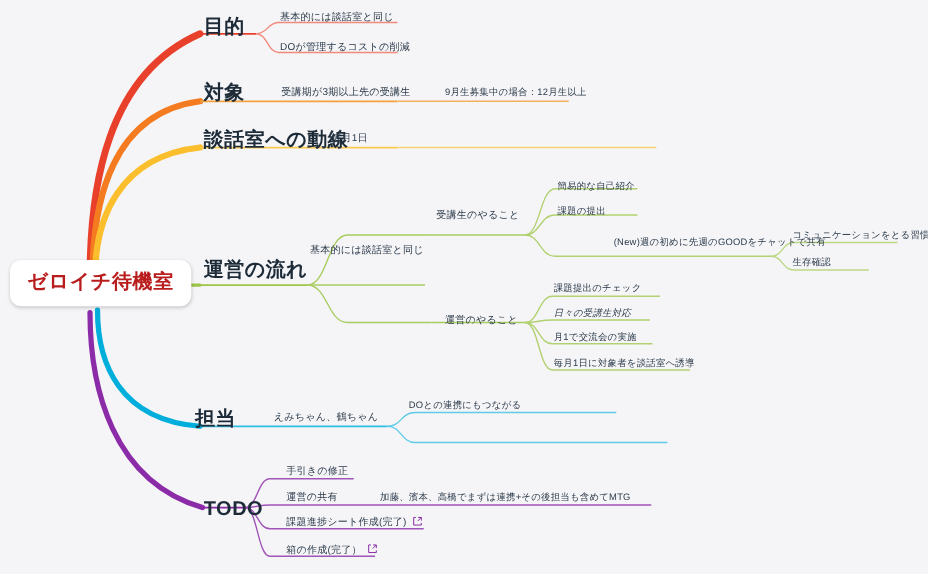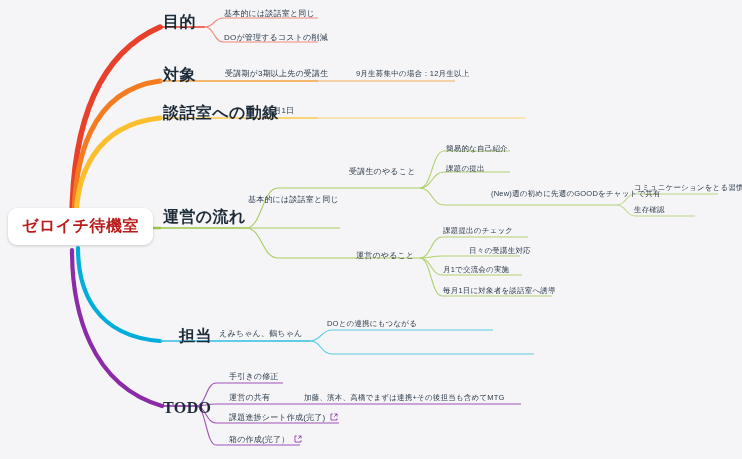--- a/index.html
+++ b/index.html
@@ -131,29 +131,29 @@
 
   <div class="node lvl2" style="left:349px;top:168px;">受講生のやること</div>
   <div class="node lvl3" style="left:446px;top:145px;">簡易的な自己紹介</div>
   <div class="node lvl3" style="left:446px;top:165px;">課題の提出</div>
   <div class="node lvl3" style="left:446px;top:190px;margin-left:45px;">(New)週の初めに先週のGOODをチャットで共有</div>
   <div class="node lvl4" style="left:634px;top:184px;">コミュニケーションをとる習慣</div>
   <div class="node lvl4" style="left:634px;top:206px;font-family:Liberation Serif, serif;">生存確認</div>
 
   <div class="node lvl2" style="left:356px;top:252px;">運営のやること</div>
   <div class="node lvl3" style="left:443px;top:227px;">課題提出のチェック</div>
-  <div class="node lvl3" style="left:469px;top:247px;">日々の受講生対応</div>
+  <div class="node lvl3" style="left:443px;top:247px;font-style:italic;">日々の受講生対応</div>
   <div class="node lvl3" style="left:443px;top:266px;">月1で交流会の実施</div>
   <div class="node lvl3" style="left:443px;top:287px;">毎月1日に対象者を談話室へ誘導</div>
 
-  <div class="node lvl1" style="left:179px;top:327px;">担当</div>
+  <div class="node lvl1" style="left:156px;top:327px;">担当</div>
   <div class="node lvl2" style="left:219px;top:330px;">えみちゃん、鶴ちゃん</div>
   <div class="node lvl3" style="left:327px;top:320px;">DOとの連携にもつながる</div>
 
-  <div class="node lvl1" style="left:163px;top:399px;font-family:Liberation Serif, serif;">TODO</div>
+  <div class="node lvl1" style="left:163px;top:399px;">TODO</div>
   <div class="node lvl2" style="left:229px;top:373px;">手引きの修正</div>
   <div class="node lvl2" style="left:229px;top:394px;">運営の共有</div>
   <div class="node lvl3" style="left:304px;top:394px;">加藤、濱本、高橋でまずは連携+その後担当も含めてMTG</div>
 
   <div class="node lvl2" style="left:229px;top:413px;">
     <span>課題進捗シート作成(完了)</span><span class="ext"><svg width="8" height="8" viewBox="0 0 10 10">
           <path d="M3.4,1.2 H1.2 V8.8 H8.8 V6.6" fill="none" stroke="#8b2ba8" stroke-width="1"></path>
           <path d="M5.6,1.2 H8.8 V4.4" fill="none" stroke="#8b2ba8" stroke-width="1"></path>
           <path d="M8.8,1.2 L5.2,4.8" fill="none" stroke="#8b2ba8" stroke-width="1"></path>
         </svg></span>

